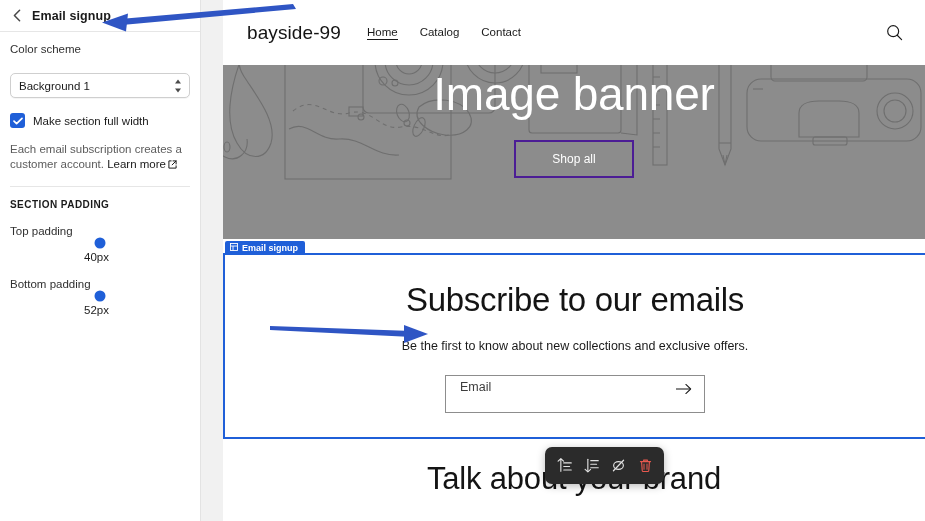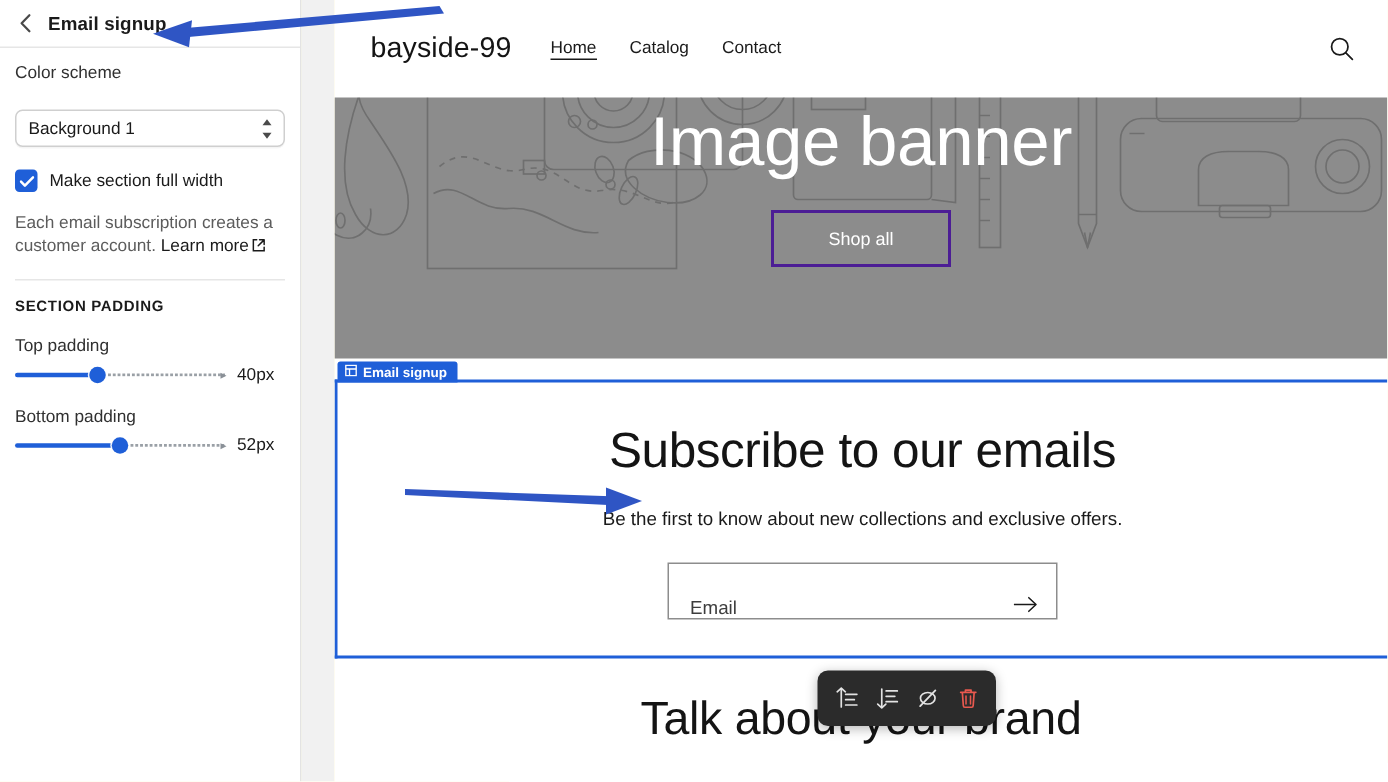--- a/index.html
+++ b/index.html
@@ -3,21 +3,21 @@
 <meta charset="utf-8">
 <style>
   * { box-sizing: border-box; margin: 0; padding: 0; }
   html, body {
     width: 925px; height: 521px;
     overflow: hidden;
     background: #ffffff;
     font-family: "Liberation Sans", sans-serif;
     -webkit-font-smoothing: antialiased;
   }
-  #app { position: relative; width: 925px; height: 521px; background: #fef9c3; }
+  #app { position: relative; width: 925px; height: 521px; background: #404040; }
 
   
   #sidebar {
     position: absolute; left: 0; top: 0;
     width: 201px; height: 521px;
     background: #ffffff;
     border-right: 1px solid #e3e3e3;
     overflow: hidden;
   }
   .panel-header {
@@ -99,21 +99,21 @@
     height: 1px; background: #e6e6e6;
     margin: 14px 0 12px 0;
   }
   .section-heading {
     font-size: 10px; font-weight: bold; color: #1a1a1a;
     letter-spacing: .45px;
   }
 
   .slider-block { margin-top: 15px; }
   .slider-label { font-size: 11.5px; color: #303030; margin-bottom: 6px; }
-  .slider-row { display: flex; align-items: center; gap: 8px; }
+  .slider-row { display: flex; align-items: center; gap: 8px; flex-direction: column; }
   .slider-track-wrap {
     position: relative; flex: 1; height: 14px;
     display: flex; align-items: center; cursor: pointer;
   }
   .slider-fill {
     position: absolute; left: 0; top: 50%;
     transform: translateY(-50%);
     height: 3px; background: #1f5fd8; border-radius: 2px;
   }
   .slider-rest {
@@ -240,22 +240,22 @@
     letter-spacing: -.3px;
   }
   .sub-desc {
     font-size: 12.5px; color: #1a1a1a;
     margin-top: 20px;
   }
   .email-field {
     margin-top: 22px;
     width: 260px; height: 38px;
     border: 1px solid #8d8d8d;
-    display: flex; align-items: flex-end;
-    padding: 14px 12px 0 14px;
+    display: flex; align-items: flex-start;
+    padding: 4px 12px 0 14px;
     background: #fff;
     cursor: text;
   }
   .email-placeholder { font-size: 12.5px; color: #3d3d3d; flex: 1; }
   .email-submit {
     width: 18px; height: 18px; color: #1a1a1a;
     display: flex; align-items: center; justify-content: center;
     cursor: pointer;
   }
 

